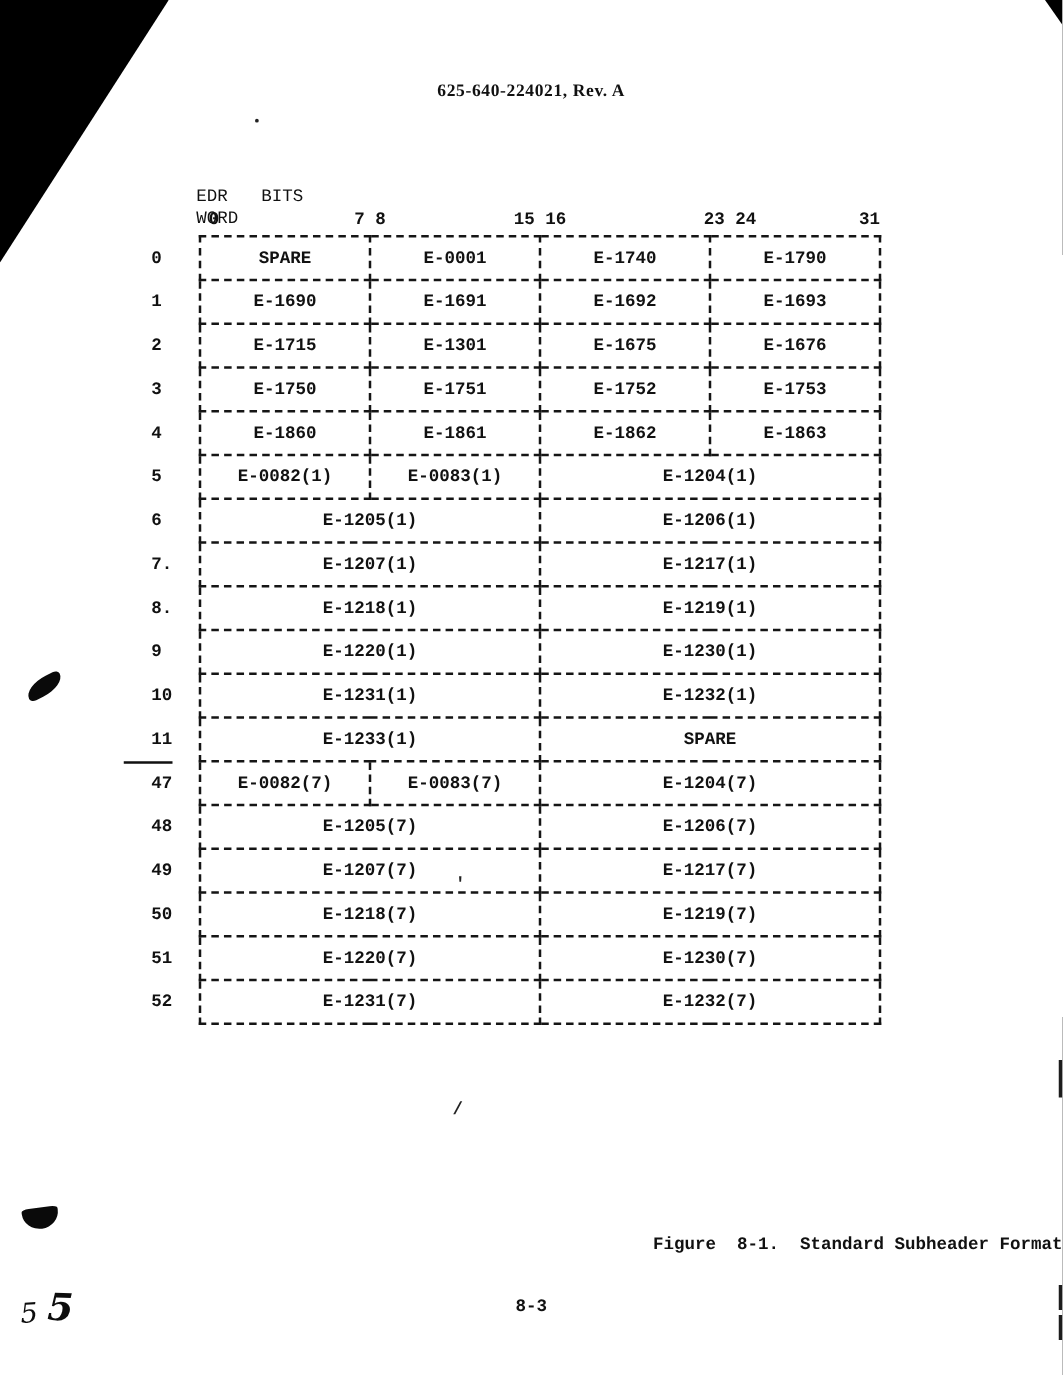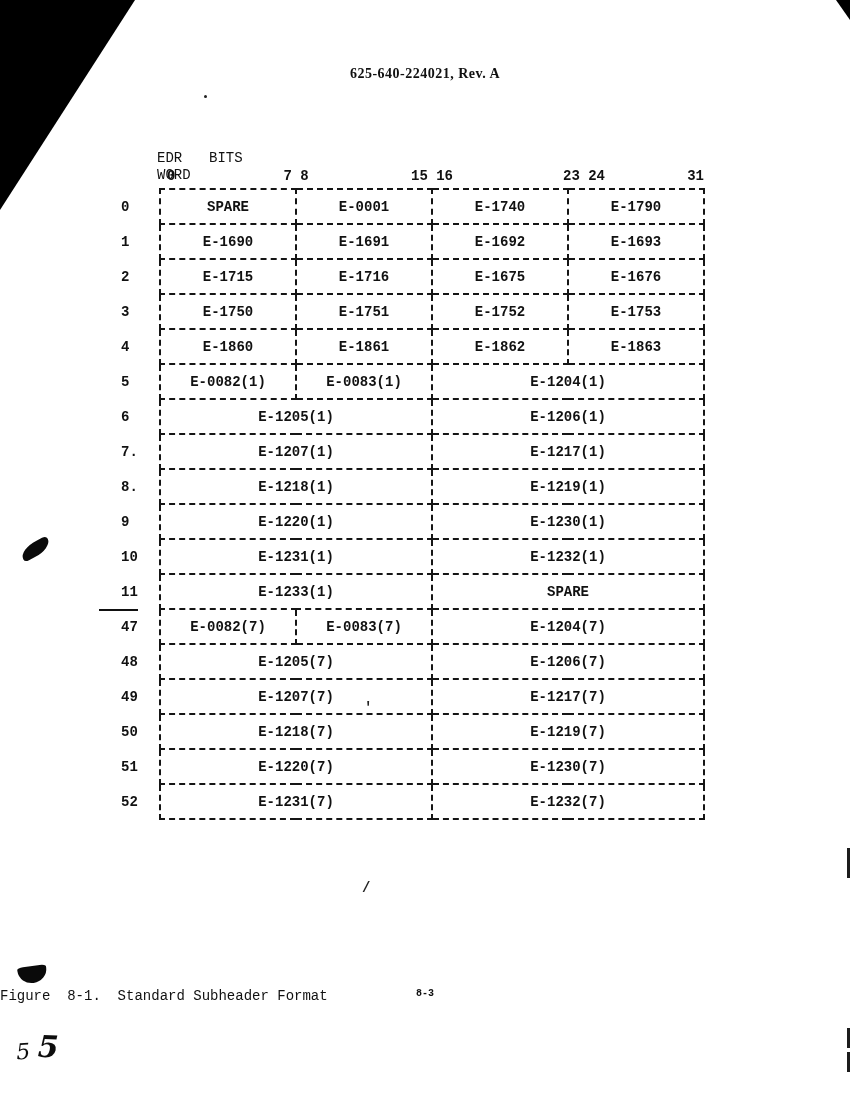--- a/index.html
+++ b/index.html
@@ -2,24 +2,24 @@
 <html><head>
 <meta charset="utf-8">
 <style>
   html,body{margin:0;padding:0;background:#888;}
   .page{position:relative;width:850px;height:1100px;background:#ffffff;color:#111;
         font-family:"Liberation Mono","DejaVu Sans Mono",monospace;overflow:hidden;}
 
   
   .doc-title{position:absolute;top:66px;left:0;width:100%;text-align:center;
              font-size:14px;font-weight:700;letter-spacing:.5px;white-space:pre;font-family:Liberation Serif, serif;}
-  .caption{position:absolute;top:988px;left:0;width:100%;text-align:left;
-           font-size:14px;font-weight:400;white-space:pre;}
-  .pagenum{position:absolute;top:988px;left:0;width:100%;text-align:center;
-           font-size:10px;font-weight:700;}
+  .caption{position:absolute;top:988px;left:0;width:100%;text-align:right;
+           font-size:14px;font-weight:700;white-space:pre;}
+  .pagenum{position:absolute;top:1038px;left:0;width:100%;text-align:center;
+           font-size:14px;font-weight:700;}
 
   
   .figure{position:absolute;left:113px;top:150px;width:620px;height:830px;}
   .hdr{position:absolute;font-size:14px;font-weight:400;white-space:pre;line-height:16px;margin-left:44px;}
   .hdr-edr{top:0;left:0;}
   .hdr-word{top:17px;left:0;}
   .hdr-bits{top:0;left:52px;}
   .tick{position:absolute;top:18px;font-size:14px;font-weight:700;white-space:pre;}
   .tick-0{left:54px;}
   .tick-c{transform:translateX(-50%);}
@@ -113,21 +113,21 @@
           <tr>
             <td class="wordcol">1</td>
             <td colspan="1">E-1690</td>
             <td colspan="1">E-1691</td>
             <td colspan="1">E-1692</td>
             <td colspan="1">E-1693</td>
           </tr>
           <tr>
             <td class="wordcol">2</td>
             <td colspan="1">E-1715</td>
-            <td colspan="1">E-1716</td>
+            <td colspan="1">E-1301</td>
             <td colspan="1">E-1675</td>
             <td colspan="1">E-1676</td>
           </tr>
           <tr>
             <td class="wordcol">3</td>
             <td colspan="1">E-1750</td>
             <td colspan="1">E-1751</td>
             <td colspan="1">E-1752</td>
             <td colspan="1">E-1753</td>
           </tr>

